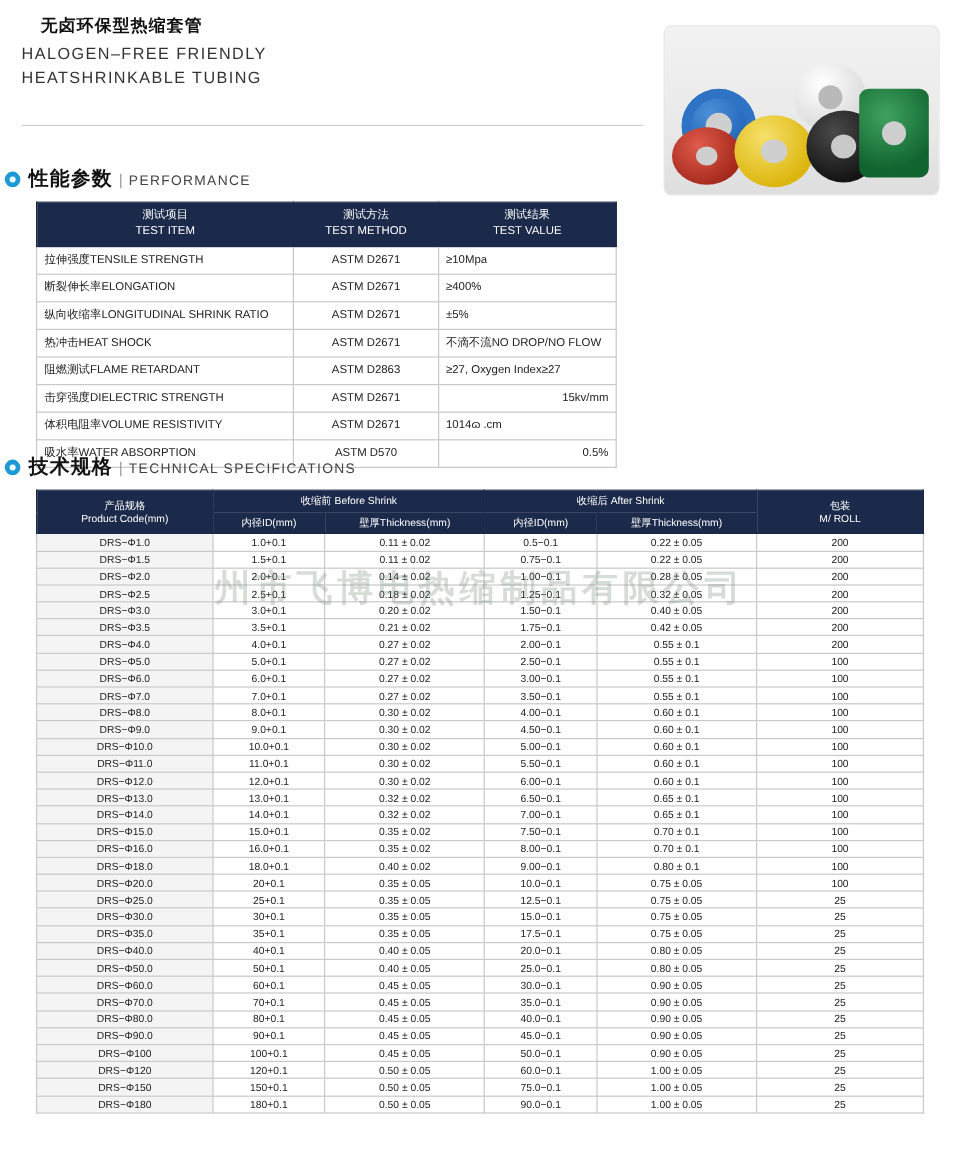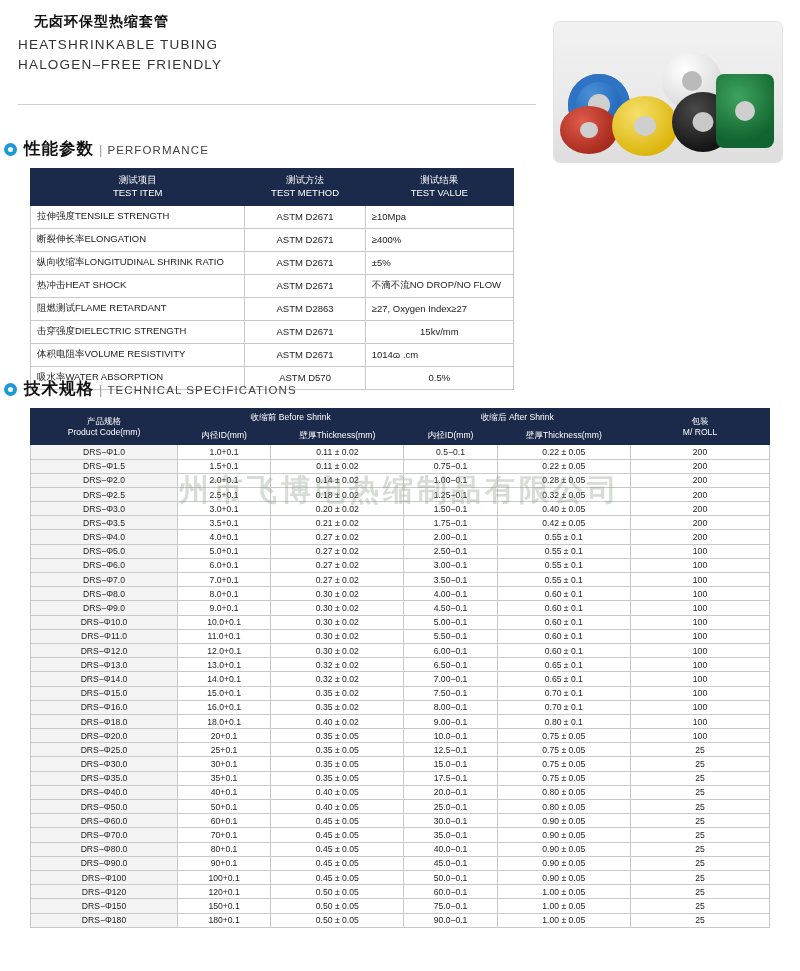--- a/index.html
+++ b/index.html
@@ -91,22 +91,22 @@
   }
 </style>
 </head>
 <body>
 
 <div class="page">
 
   <div class="header">
     <h1 class="title-cn">无卤环保型热缩套管</h1>
     <div class="title-en">
+      <div>HALOGEN–FREE FRIENDLY</div>
       <div>HEATSHRINKABLE TUBING</div>
-      <div>HALOGEN–FREE FRIENDLY</div>
     </div>
   </div>
   <div class="header-rule"></div>
 
   <div class="photo-card">
     <div class="roll" style="left:14px;top:52px;width:62px;height:62px;background:radial-gradient(circle at 38% 32%, #4a8fd6, #1a5fb4 70%);box-shadow:inset 0 0 0 8px #2f74c4;">
       <div class="hole" style="width:22px;height:22px;"></div>
     </div>
     <div class="roll" style="left:6px;top:84px;width:58px;height:48px;background:radial-gradient(circle at 38% 32%, #e05b4b, #a5291c 72%);">
       <div class="hole" style="width:18px;height:16px;"></div>
@@ -168,31 +168,31 @@
           <td class="" style="text-align: left; margin-left: 16px;">不滴不流NO DROP/NO FLOW</td>
         </tr>
         <tr>
           <td>阻燃测试FLAME RETARDANT</td>
           <td class="c">ASTM D2863</td>
           <td class="" style="text-align: left;">≥27, Oxygen Index≥27</td>
         </tr>
         <tr>
           <td>击穿强度DIELECTRIC STRENGTH</td>
           <td class="c">ASTM D2671</td>
-          <td class="" style="text-align: center;">15kv/mm</td>
+          <td class="" style="text-align: right;">15kv/mm</td>
         </tr>
         <tr>
           <td>体积电阻率VOLUME RESISTIVITY</td>
           <td class="c">ASTM D2671</td>
           <td class="" style="text-align: left;">1014ɷ .cm</td>
         </tr>
         <tr>
           <td>吸水率WATER ABSORPTION</td>
           <td class="c">ASTM D570</td>
-          <td class="" style="text-align: center; margin-left: 16px;">0.5%</td>
+          <td class="" style="text-align: right; margin-left: 16px;">0.5%</td>
         </tr>
       </tbody>
   </table>
 
   <div class="sec" style="top:378px;">
     <span class="dot"></span><span class="cn">技术规格</span><span class="sep">|</span><span class="en">TECHNICAL SPECIFICATIONS</span>
   </div>
 
   <table class="spec-table">
     <thead>

